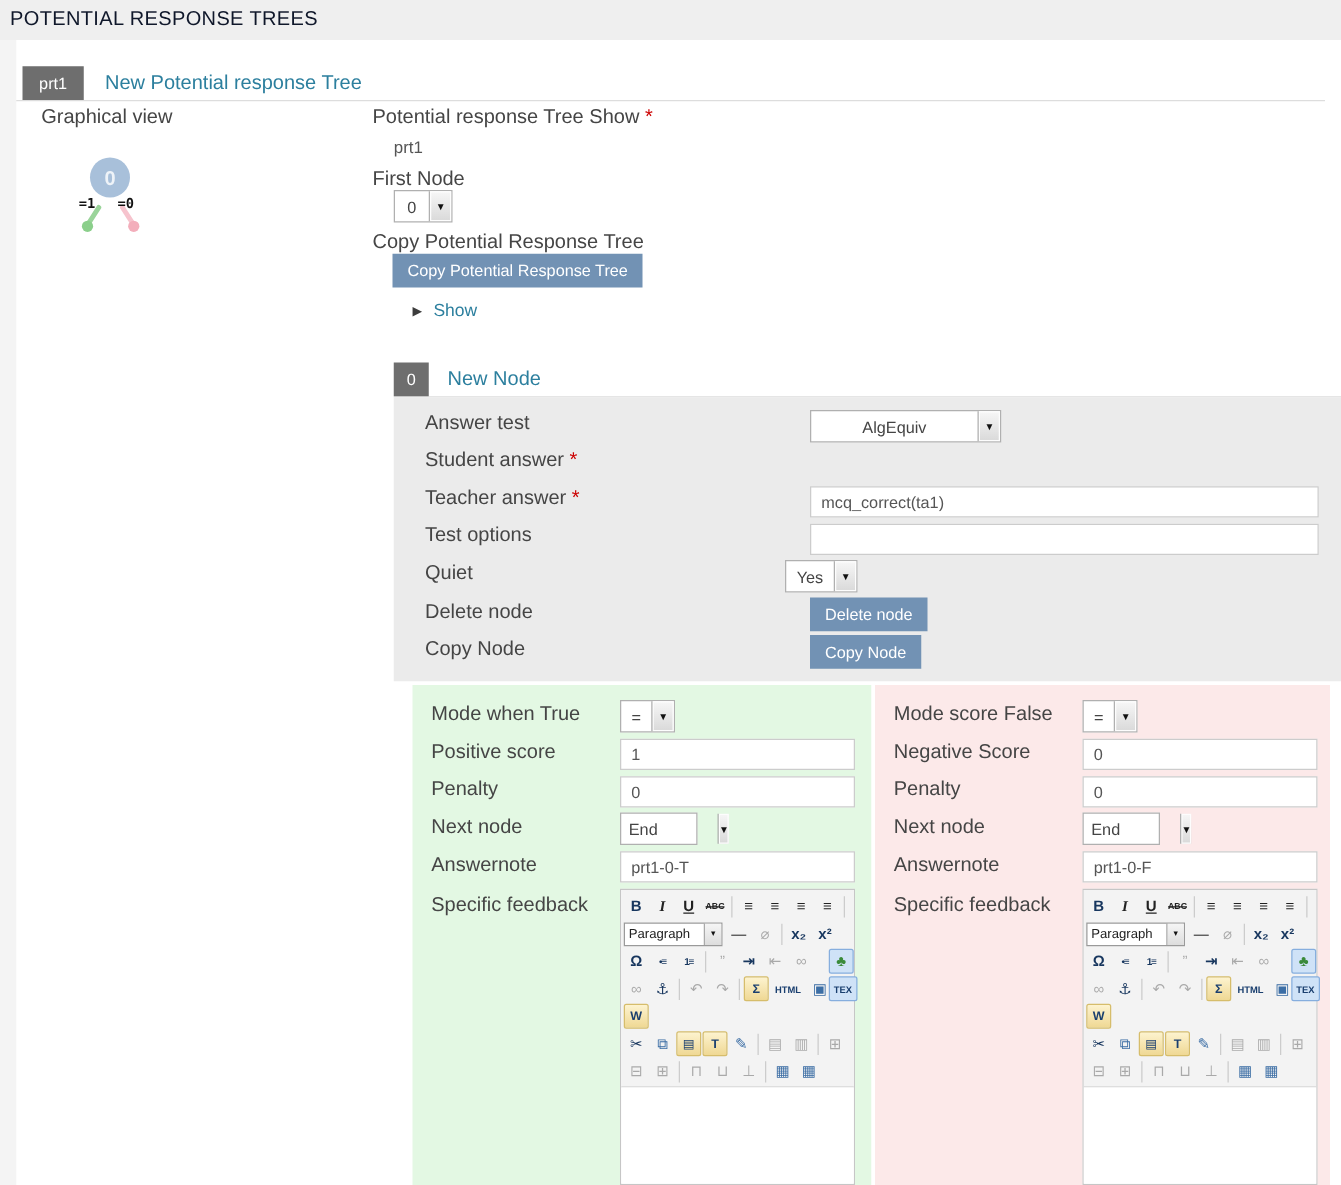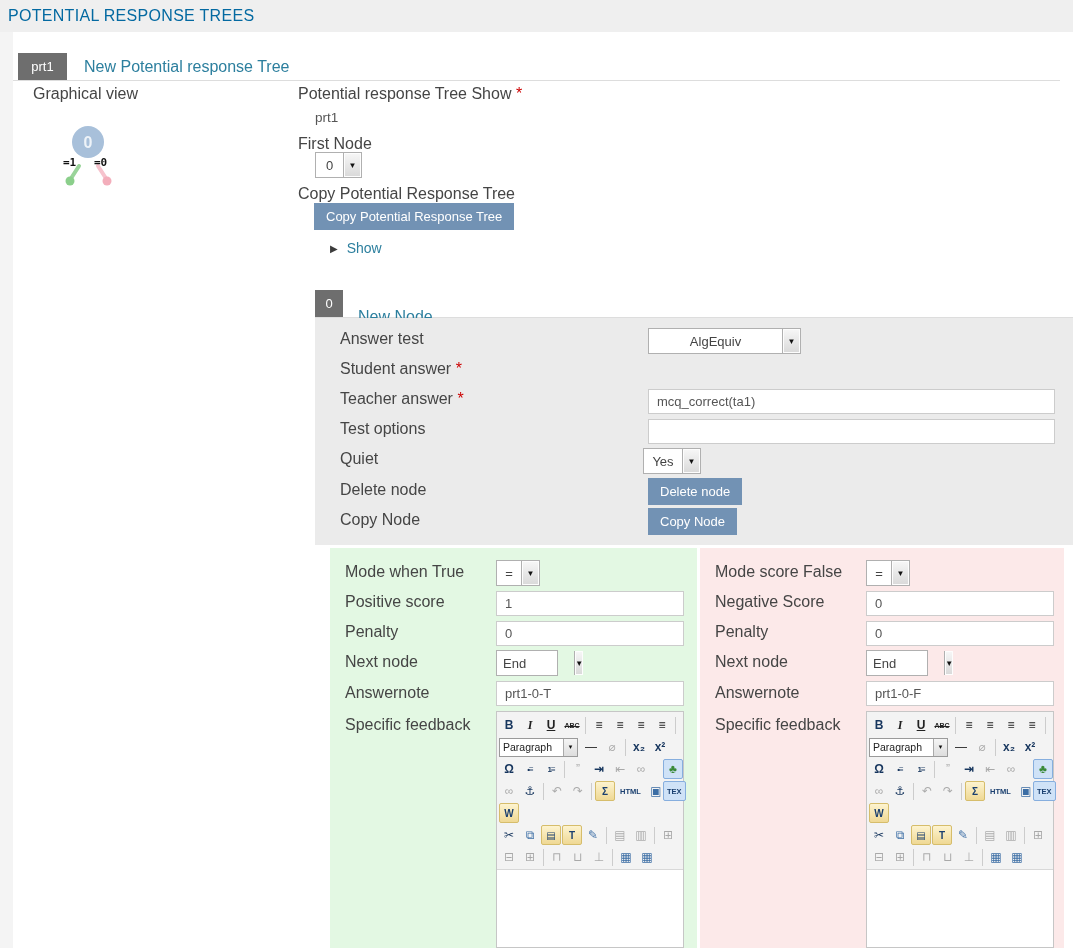--- a/index.html
+++ b/index.html
@@ -1,33 +1,33 @@
 <!DOCTYPE html>
 <html><head>
 <meta charset="utf-8">
 <style>
   html,body{margin:0;padding:0;background:#fff;}
   #screen{position:relative;width:1073px;height:948px;background:#fff;overflow:hidden;
           font-family:"Liberation Sans","DejaVu Sans",sans-serif;}
 
   
   .topband{position:absolute;left:0;top:0;width:1073px;height:32px;background:#efefef;}
-  .topband h1{margin:0;padding:7px 0 0 8px;font-size:16px;font-weight:400;color:#0369a1;letter-spacing:.3px;}
+  .topband h1{margin:0;padding:7px 0 0 8px;font-size:16px;font-weight:400;color:#0f172a;letter-spacing:.3px;}
   .leftstrip{position:absolute;left:0;top:32px;width:13px;height:916px;background:#f4f4f4;}
 
   
   .tabrow{position:absolute;border-bottom:1px solid #ddd;}
   #prt-tabs{left:13px;top:53px;width:1047px;height:27px;}
   #node-tabs{left:315px;top:290px;width:758px;height:27px;}
   .tab{position:absolute;background:#6e6e6e;color:#fff;font-size:13px;text-align:center;cursor:pointer;}
   #prt-tab{left:5px;top:0;width:49px;height:27px;line-height:27px;}
   #node-tab{left:0;top:0;width:28px;height:27px;line-height:27px;}
   .tab-link{position:absolute;color:#2c7f9e;font-size:16px;cursor:pointer;}
   #prt-new{left:71px;top:5px;}
-  #node-new{left:43px;top:18px;text-align:center;}
+  #node-new{left:43px;top:5px;text-align:center;}
 
   
   .lbl{position:absolute;font-size:16px;color:#454545;}
   .req{color:#cc0000;}
   .val-text{position:absolute;font-size:13.5px;color:#555;}
 
   
   #gv-label{left:33px;top:85px;}
   #gv-box{position:absolute;left:55px;top:108px;width:235px;height:166px;background:#fff;}
   .edge-lbl{font:bold 11px "DejaVu Sans Mono",monospace;fill:#111;}
@@ -57,21 +57,21 @@
   
   #node-box{position:absolute;left:315px;top:318px;width:758px;height:227px;background:#ebebeb;}
   #node-box .lbl{left:25px;}
   .nr1{top:12px}.nr2{top:42px}.nr3{top:72px}.nr4{top:102px}.nr5{top:132px}.nr6{top:163px}.nr7{top:193px}
   .ti{position:absolute;left:333px;width:407px;height:25px;box-sizing:border-box;border:1px solid #ccc;
       background:#fff;font:13px "Liberation Sans","DejaVu Sans",sans-serif;color:#555;padding:0 8px;}
   #sel-answer-test{left:333px;top:10px;width:153px;}
   #in-student{top:41px}
   #in-teacher{top:71px}
   #in-test{top:101px}
-  #sel-quiet{left:328px;top:130px;width:58px;}
+  #sel-quiet{left:313px;top:130px;width:58px;}
   #btn-delete{left:333px;top:160px;}
   #btn-copy-node{left:333px;top:190px;}
 
   
   .panel{position:absolute;top:548px;height:400px;}
   #panel-true{left:330px;width:367px;background:#e3f8e3;}
   #panel-false{left:700px;width:364px;background:#fce9e9;}
   .panel .lbl{left:15px;}
   .pr1{top:15px}.pr2{top:45px}.pr3{top:75px}.pr4{top:105px}.pr5{top:136px}.pr6{top:168px}
   .panel .sel{left:166px;}

